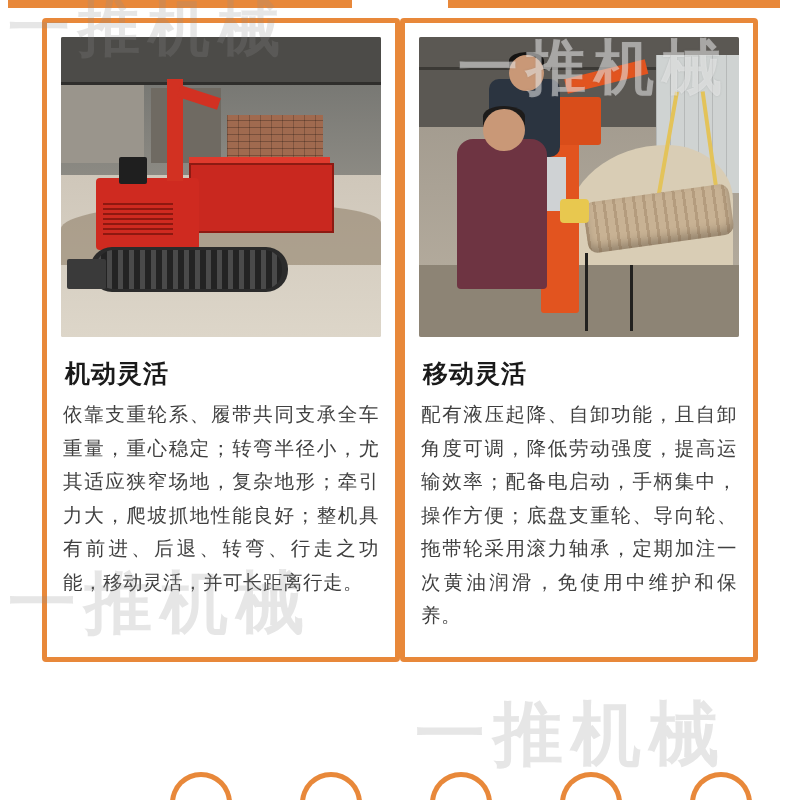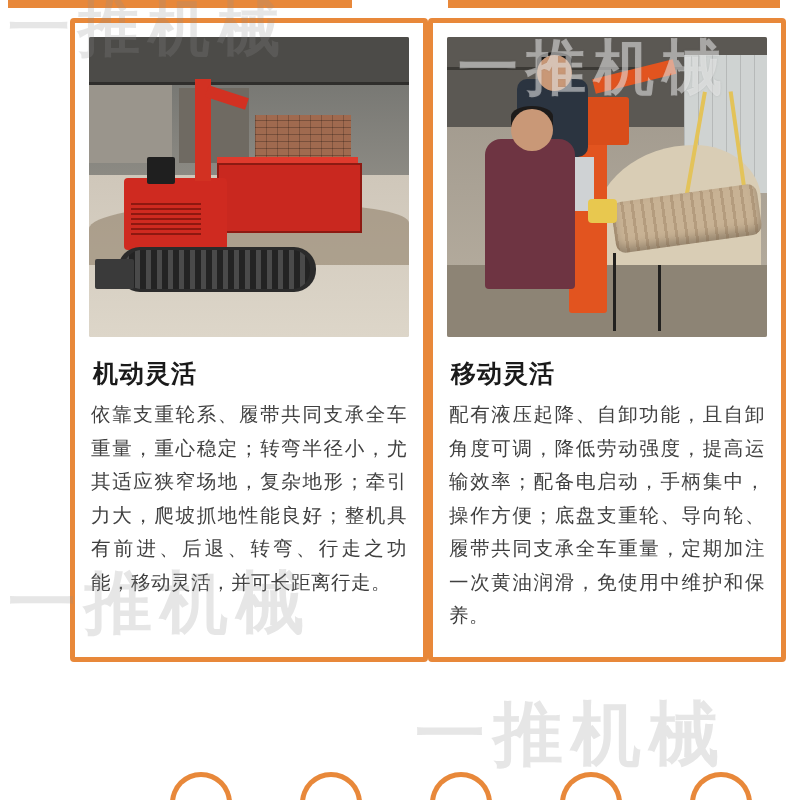--- a/index.html
+++ b/index.html
@@ -29,21 +29,21 @@
     height: 8px;
     background: #ffffff;
   }
 
   .cards {
     position: absolute;
     top: 18px;
     left: 0;
     width: 800px;
     display: flex;
-    justify-content: flex-end;
+    justify-content: center;
     padding: 0 14px;
     box-sizing: border-box;
     border-radius: 7px;
   }
 
   .card {
     width: 358px;
     border: 5px solid #e8883a;
     border-radius: 4px;
     background: #ffffff;
@@ -223,21 +223,21 @@
       <div class="man2-hair"></div>
       <div class="man2-head"></div>
       <div class="man-body"></div>
       <div class="man-hair"></div>
       <div class="man-head"></div>
       <div class="glove"></div>
       <div class="rail"></div>
       <div class="rail2"></div>
     </div>
     <div class="card-title">移动灵活</div>
-    <div class="card-body">配有液压起降、自卸功能，且自卸角度可调，降低劳动强度，提高运输效率；配备电启动，手柄集中，操作方便；底盘支重轮、导向轮、履带共同支承全车重量，定期加注一次黄油润滑，免使用中维护和保养。</div>
+    <div class="card-body">配有液压起降、自卸功能，且自卸角度可调，降低劳动强度，提高运输效率；配备电启动，手柄集中，操作方便；底盘支重轮、导向轮、拖带轮采用滚力轴承，定期加注一次黄油润滑，免使用中维护和保养。</div>
   </div>
 
 </div>
 
 <div class="bottom-deco">
   <div class="scallop" style="left:170px;"></div>
   <div class="scallop" style="left:300px;"></div>
   <div class="scallop" style="left:430px;"></div>
   <div class="scallop" style="left:560px;"></div>
   <div class="scallop" style="left:690px;"></div>

